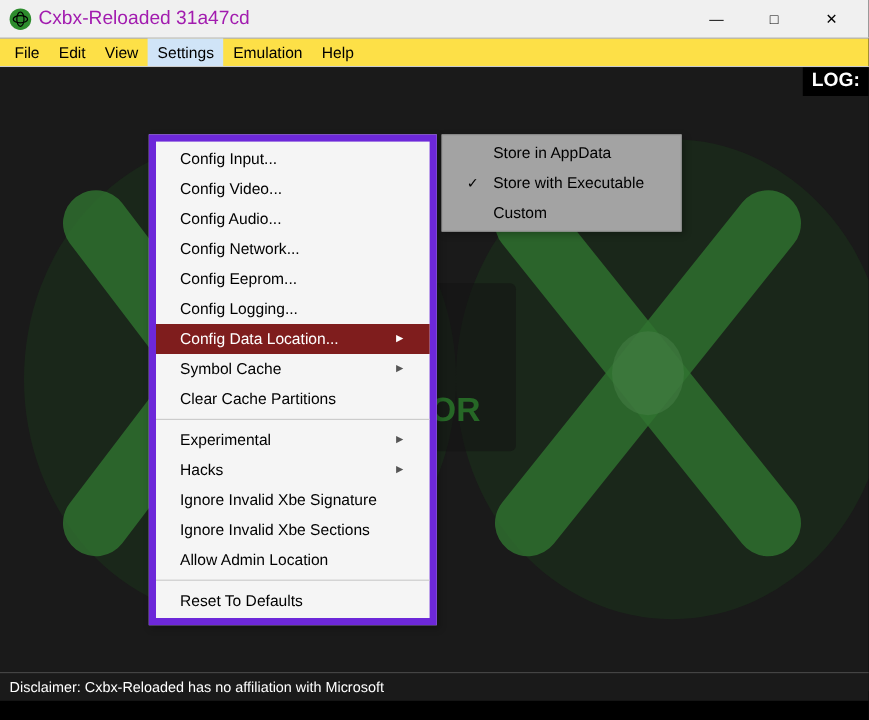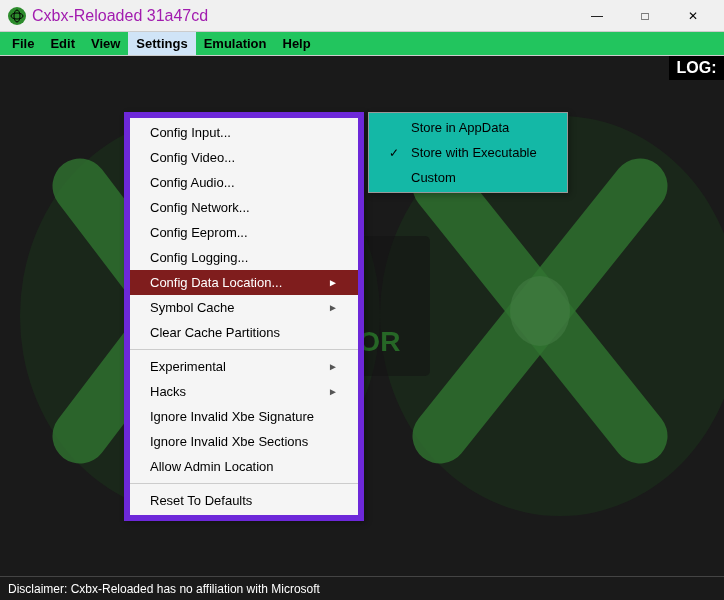--- a/index.html
+++ b/index.html
@@ -53,27 +53,26 @@
       cursor: pointer;
       display: flex;
       align-items: center;
       justify-content: center;
       font-size: 12px;
       color: #000;
     }
 
     
     .menu-bar {
-      background: #22c55e;
+      background: #fde047;
       height: 24px;
       display: flex;
       align-items: center;
       padding: 0 4px;
       border-bottom: 1px solid #ccc;
-      font-weight: bold;
     }
     .menu-item {
       padding: 2px 8px;
       cursor: pointer;
       color: #000;
       font-size: 13px;
       height: 100%;
       display: flex;
       align-items: center;
     }
@@ -122,21 +121,21 @@
       font-size: 10px;
       color: #555;
     }
     .dd-item.highlighted .arrow { color: #fff; }
 
     
     .submenu-config-data {
       position: absolute;
       top: 56px;
       left: 368px;
-      background: #14b8a6;
+      background: #a3a3a3;
       border: 1px solid #999;
       box-shadow: 2px 2px 6px rgba(0,0,0,0.3);
       min-width: 200px;
       z-index: 101;
       padding: 2px 0;
     }
     .sub-item {
       padding: 5px 20px;
       cursor: pointer;
       color: #000;
@@ -148,21 +147,21 @@
     }
     .check-mark {
       font-size: 12px;
       width: 16px;
       display: inline-block;
     }
 
     
     .status-bar {
       position: absolute;
-      bottom: 0;
+      bottom: 16px;
       left: 0;
       width: 724px;
       height: 24px;
       background: #1a1a1a;
       color: #fff;
       display: flex;
       align-items: center;
       padding: 0 8px;
       font-size: 12px;
       border-top: 1px solid #444;

